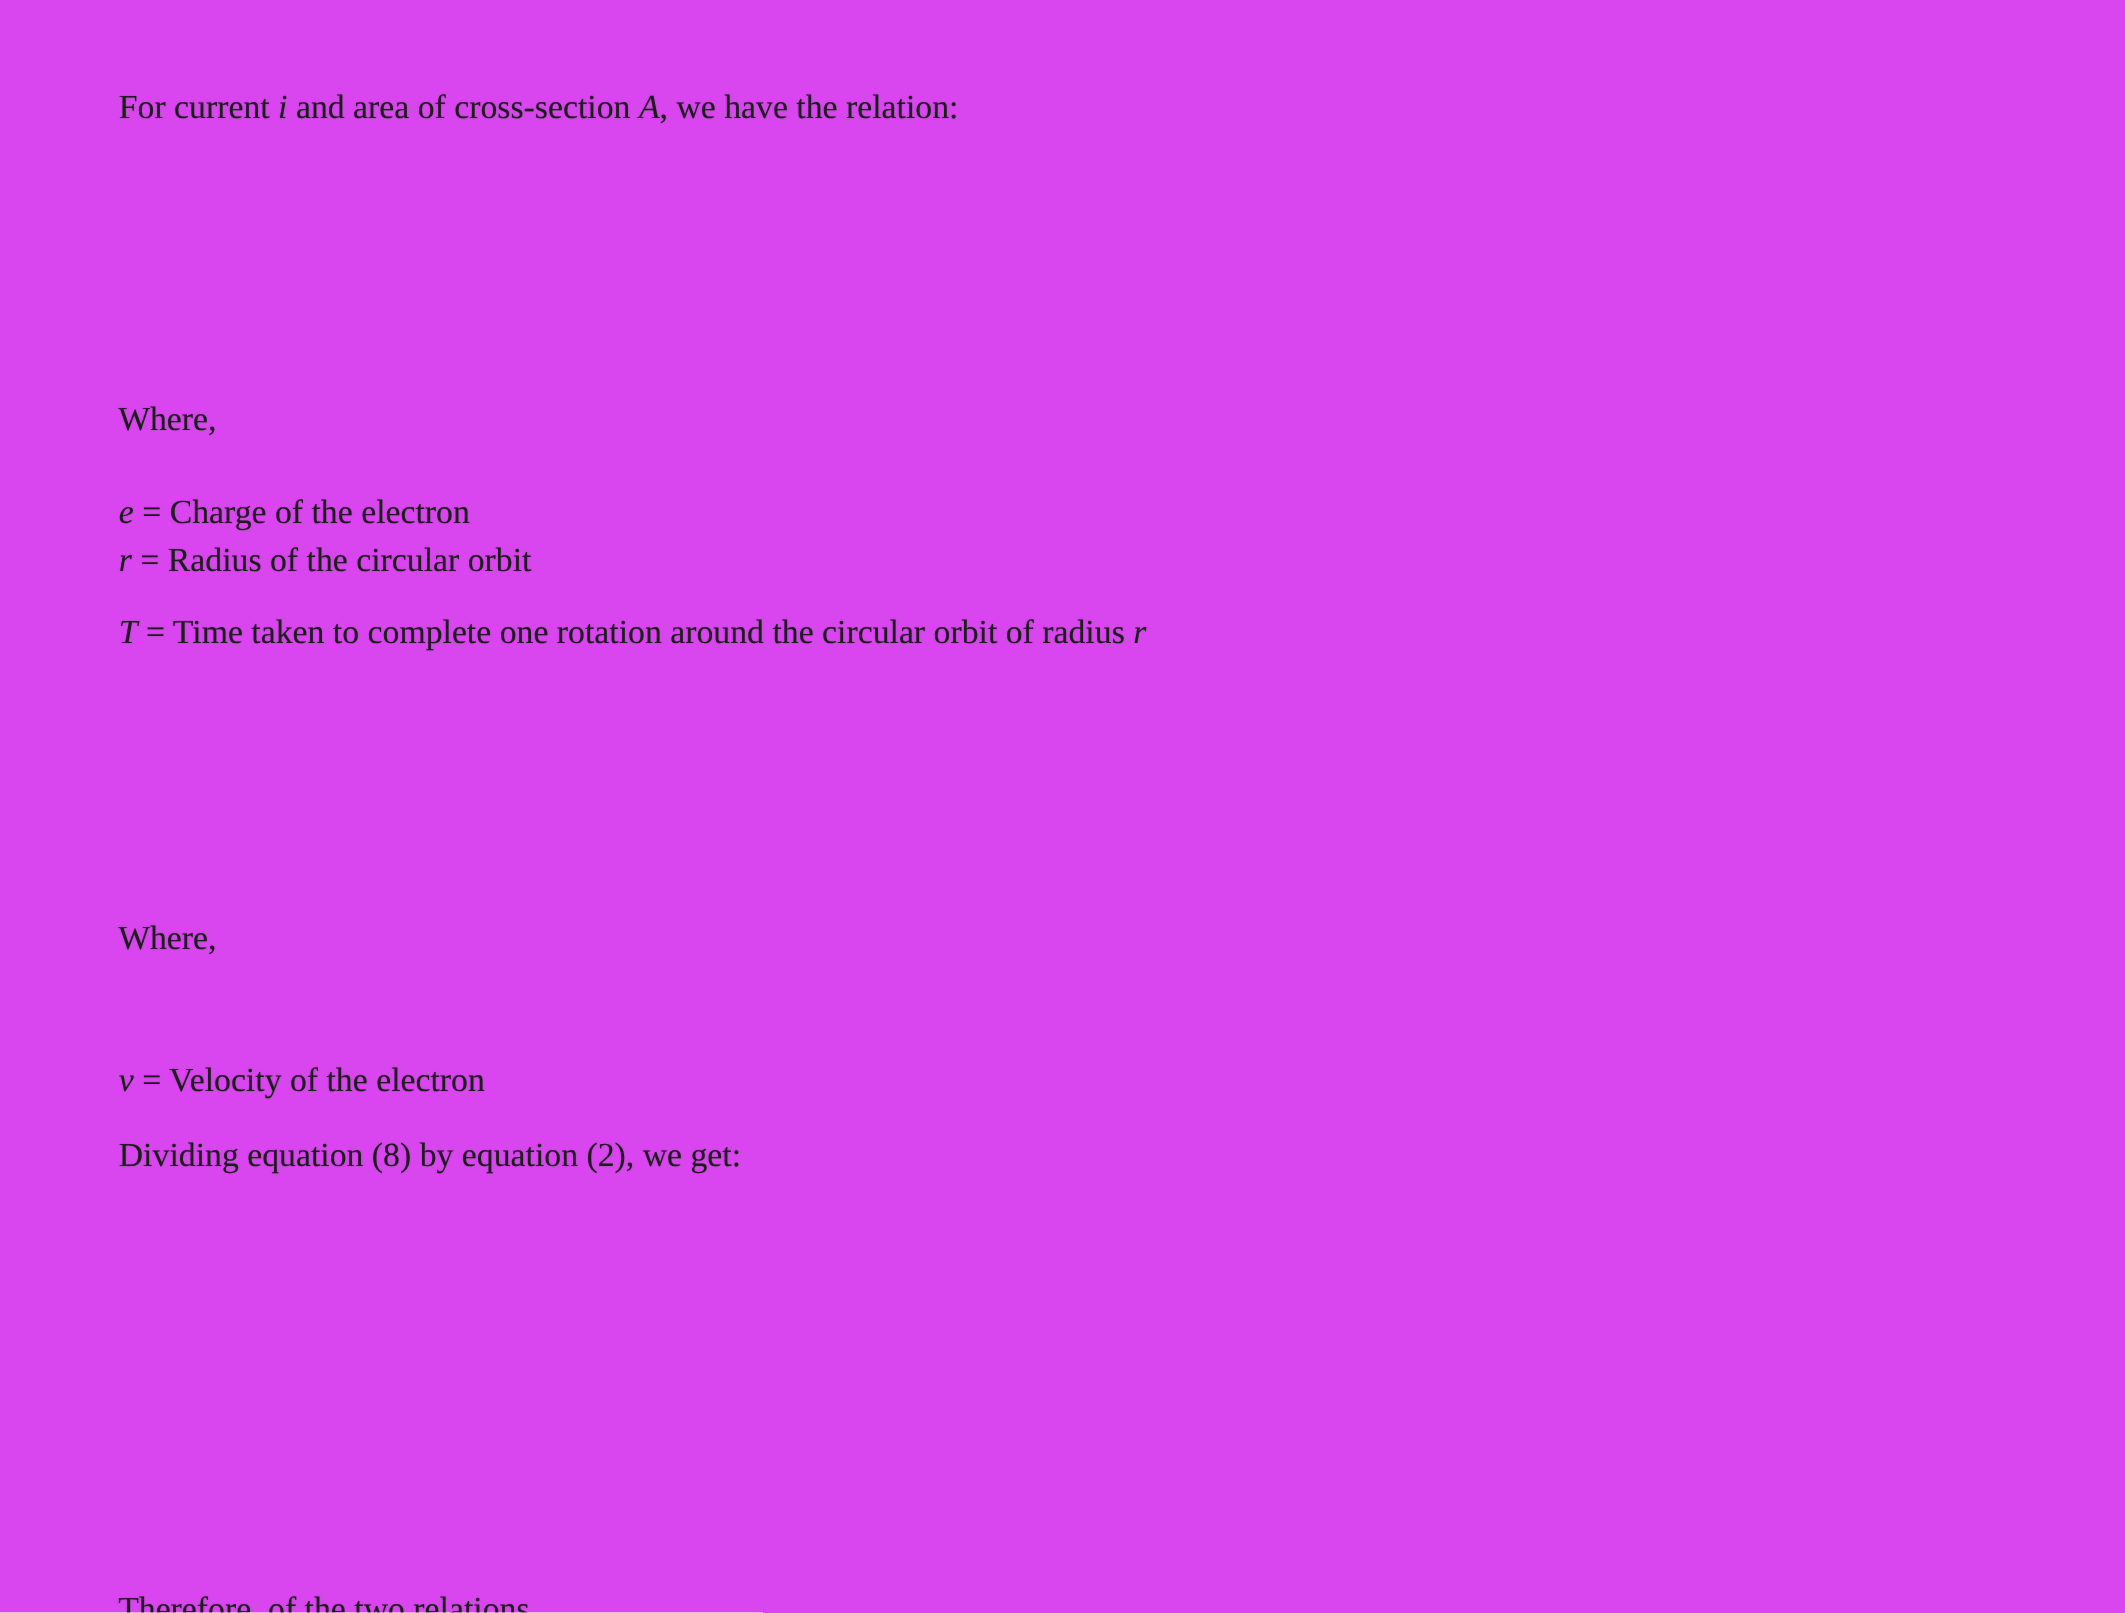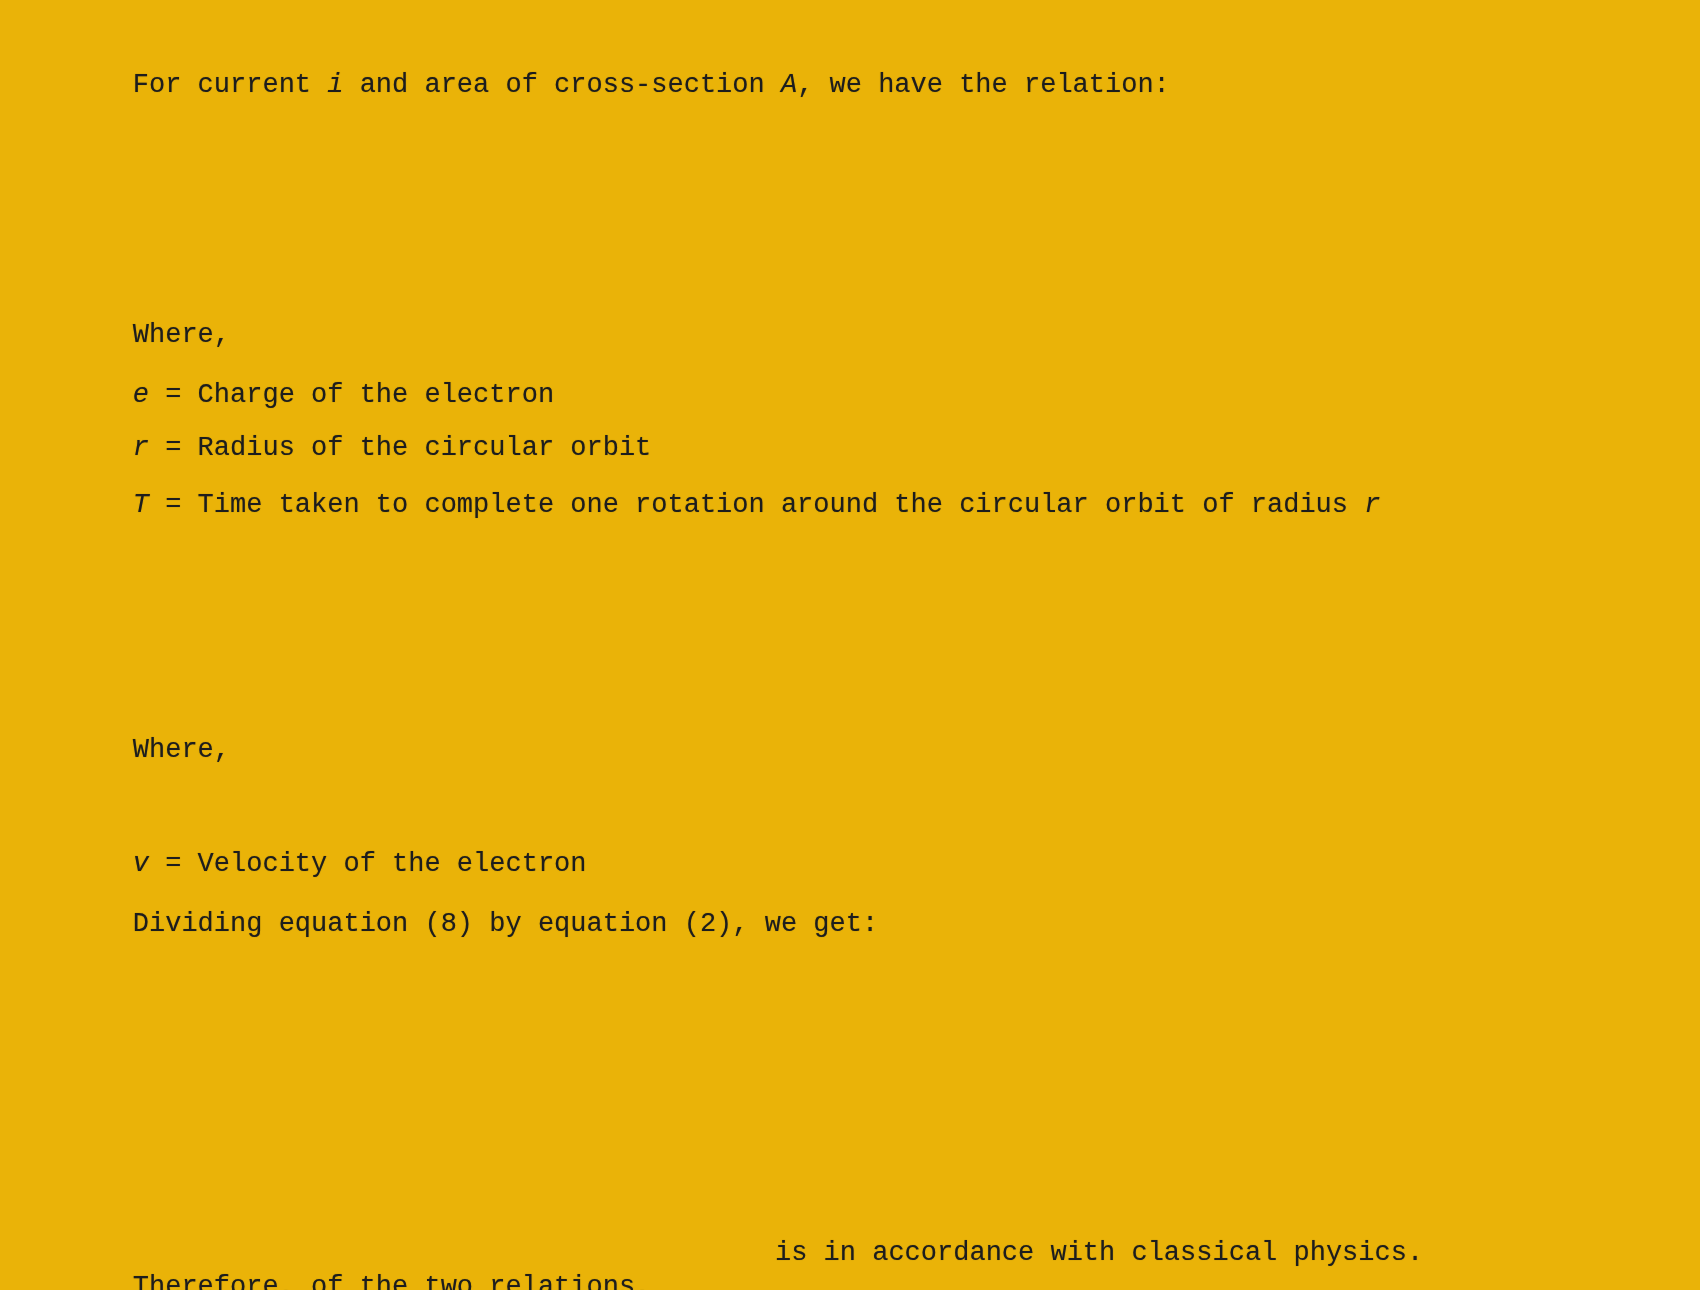--- a/index.html
+++ b/index.html
@@ -4,22 +4,22 @@
 <style>
   html, body {
     margin: 0;
     padding: 0;
     background: #ffffff;
   }
   .page {
     position: relative;
     width: 1700px;
     height: 1290px;
-    background: #eab308;
-    font-family: Liberation Mono, monospace;
+    background: #d946ef;
+    font-family: Liberation Serif, serif;
     font-size: 27px;
     color: #1d1d1d;
     overflow: hidden;
   }
   .line {
     position: absolute;
     left: 68px;
     line-height: 34px;
     white-space: pre;
     text-shadow: 0 0 1px rgba(40,40,40,0.45);
@@ -49,21 +49,21 @@
   <div class="line" style="top:34px">
     <span>For current </span><span class="var">i</span><span> and area of cross-section </span><span class="var">A</span><span>, we have the relation:</span>
   </div>
 
   <div class="eq-placeholder" style="top:110px; left:68px; width:520px; height:150px"></div>
 
   <div class="line" style="top:284px">
     <span>Where,</span>
   </div>
 
-  <div class="line" style="top:344px">
+  <div class="line" style="top:358px">
     <span class="var">e</span><span> = Charge of the electron</span>
   </div>
 
   <div class="line" style="top:397px">
     <span class="var">r</span><span> = Radius of the circular orbit</span>
   </div>
 
   <div class="line" style="top:454px">
     <span class="var">T</span><span> = Time taken to complete one rotation around the circular orbit of radius </span><span class="var">r</span>
   </div>
@@ -82,16 +82,15 @@
 
   <div class="line" style="top:873px">
     <span>Dividing equation (8) by equation (2), we get:</span>
   </div>
 
   <div class="eq-placeholder" style="top:935px; left:68px; width:620px; height:280px"></div>
 
   <div class="line" style="top:1236px">
     <span>Therefore, of the two relations,</span>
     <span class="eq-placeholder inline-gap" style="position:absolute; left:512px; top:0; width:190px; height:34px"></span>
-    <span class="part2">is in accordance with classical physics.</span>
   </div>
 
 </div>
 
 </body></html>

